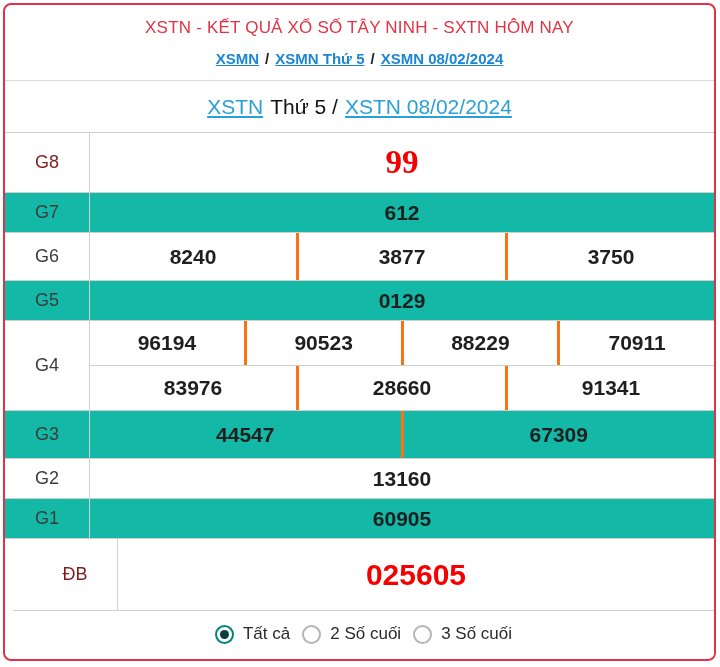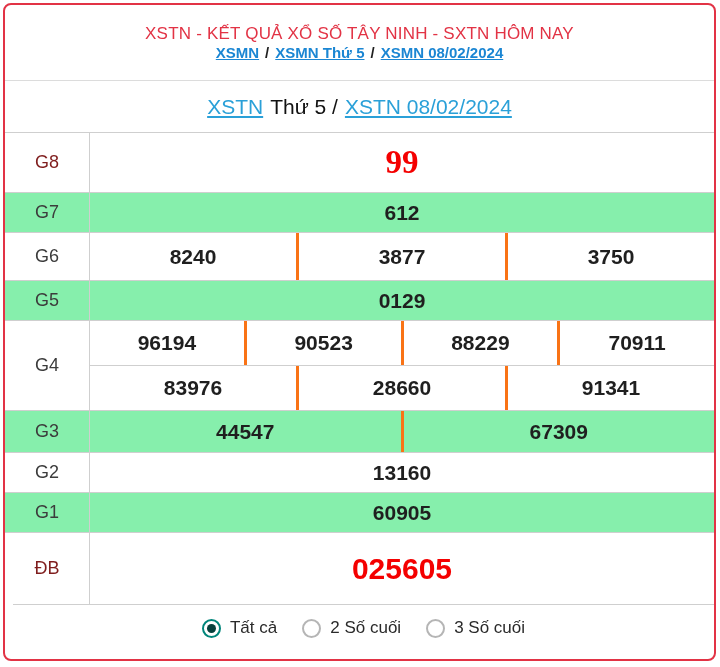--- a/index.html
+++ b/index.html
@@ -15,29 +15,30 @@
     border: 2px solid #e23345;
     border-radius: 8px;
     background: #fff;
     overflow: hidden;
   }
   
   .header {
     height: 76px;
     border-bottom: 1px solid #dcdcdc;
     text-align: center;
-    padding-top: 19px;
+    padding-top: 13px;
   }
   .title {
     color: #e23345;
     font-size: 17px;
     font-weight: 500;
     letter-spacing: .2px;
   }
   .breadcrumb {
+    margin-top: 12px;
     font-size: 15px;
     font-weight: bold;
     color: #1f1f1f;
   }
   .breadcrumb a {
     color: #1b86d3;
     text-decoration: underline;
     cursor: pointer;
   }
   .breadcrumb .sep { margin: 0 6px; color: #1f1f1f; }
@@ -57,21 +58,21 @@
     text-decoration: underline;
     cursor: pointer;
   }
   
   .tbl { width: 100%; }
   .row {
     display: flex;
     border-top: 1px solid #cfcfcf;
     background: #fff;
   }
-  .row.alt { background: #86efac; }
+  .row.alt { background: #14b8a6; }
   .label {
     width: 85px;
     flex: 0 0 85px;
     display: flex;
     align-items: center;
     justify-content: center;
     font-size: 18px;
     color: #3c3c3c;
     border-right: 1px solid #cfcfcf;
   }
@@ -86,39 +87,39 @@
     justify-content: center;
     font-size: 21px;
     font-weight: bold;
     color: #1f1f1f;
   }
   .cell + .cell { border-left: 3px solid #f97316; }
   .h60 { height: 60px; }
   .h40 { height: 40px; }
   .h48 { height: 48px; }
   .h90 { height: 90px; }
-  .h42 { height: 42px; text-align: center; }
-  .h72 { height: 72px; }
+  .h42 { height: 48px; text-align: center; }
+  .h72 { height: 72px; padding-left: 28px; }
   .cell.big-red {
     color: #f40000;
     font-size: 33px;
     font-family: Liberation Serif, serif;
   }
   .cell.huge-red {
     color: #f40000;
     font-size: 30px;
   }
   
   .filter {
     height: 47px;
     border-top: 1px solid #cfcfcf;
     display: flex;
     align-items: center;
     justify-content: center;
-    gap: 25px;
+    gap: 12px;
     background: #fff;
     margin-left: 8px;
   }
   .radio-option {
     display: flex;
     align-items: center;
     gap: 9px;
     font-size: 17px;
     color: #2a2a2a;
     cursor: pointer;

